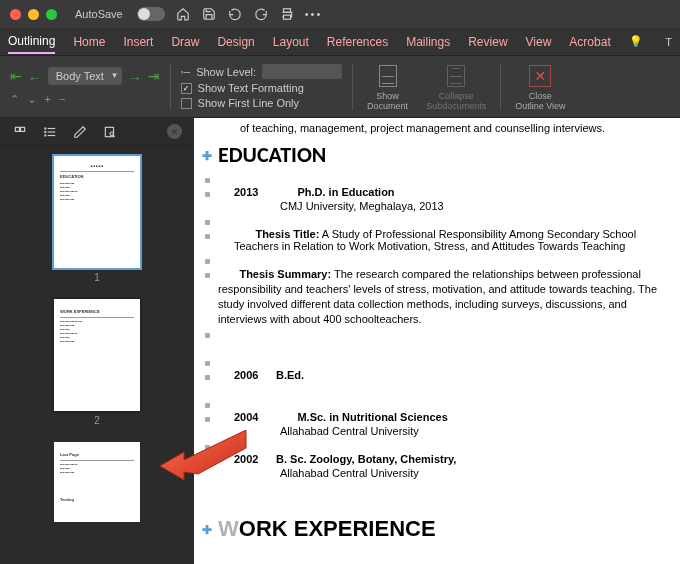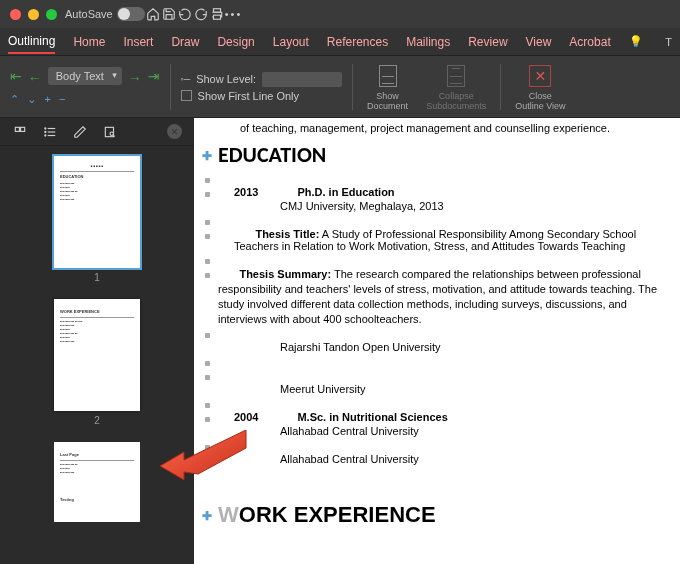--- a/index.html
+++ b/index.html
@@ -1,28 +1,28 @@
 <!DOCTYPE html>
 <html><head>
 <meta charset="utf-8">
 <style>
 *{margin:0;padding:0;box-sizing:border-box;font-family:-apple-system,BlinkMacSystemFont,"Segoe UI",sans-serif}
 body{background:#2b2b2b;width:680px;height:564px;overflow:hidden;color:#ccc;font-size:11px}
-.titlebar{height:28px;background:#3a3a3a;display:flex;align-items:center;padding:0 10px;}
+.titlebar{height:28px;background:#3a3a3a;display:flex;align-items:center;padding:0 10px;gap:10px}
 .traffic{display:flex;gap:7px}
 .tl{width:11px;height:11px;border-radius:50%}
 .tl.r{background:#ff5f57}.tl.y{background:#febc2e}.tl.g{background:#28c840}
 .autosave{color:#ccc;font-size:11px;margin-left:8px}
 .switch{width:28px;height:14px;background:#666;border-radius:7px;position:relative;display:inline-block;vertical-align:middle;margin-left:4px}
 .switch::after{content:"";position:absolute;width:12px;height:12px;background:#ddd;border-radius:50%;top:1px;left:1px}
 .tb-icon{width:16px;height:16px;display:flex;align-items:center;justify-content:center;color:#ccc}
 .tb-dots{color:#ccc;letter-spacing:2px}
 .tabs{height:28px;background:#333;display:flex;align-items:center;padding:0 8px;gap:18px;border-bottom:1px solid #222}
 .tab{color:#fca5a5;font-size:12px;cursor:pointer;padding:4px 0}
-.tab.active{color:#fff;border-bottom:2px solid #ef4444}
+.tab.active{color:#fff;border-bottom:2px solid #f0abfc}
 .bulb{margin-left:auto;color:#ccc}
 .ribbon{height:62px;background:#3a3a3a;display:flex;align-items:center;padding:0 10px;gap:10px;border-bottom:1px solid #222}
 .arrow-grp{display:flex;align-items:center;gap:6px}
 .arr{color:#4a9e4a;font-size:14px;cursor:pointer}
 .bodytext{background:#555;color:#ccc;padding:3px 18px 3px 8px;font-size:11px;border-radius:3px;position:relative}
 .bodytext::after{content:"▾";position:absolute;right:5px;top:3px;font-size:9px}
 .updown{display:flex;gap:8px;margin-top:2px}
 .ud{color:#5a9fd4;font-size:11px;cursor:pointer}
 .plus{color:#5a9fd4}
 .minus{color:#5a9fd4}
@@ -148,20 +148,24 @@
     </div>
   </div>
   <div class="sep"></div>
   <div class="show-opts">
     <div class="show-row">
         <span style="font-size:9px">◦─</span>
         <span>Show Level:</span>
         <span class="show-sel"></span>
       </div>
     <div class="show-row">
+        <span class="checkbox checked"></span>
+        <span>Show Text Formatting</span>
+      </div>
+    <div class="show-row">
         <span class="checkbox"></span>
         <span>Show First Line Only</span>
       </div>
   </div>
   <div class="sep"></div>
   <div class="ribbon-btn">
     <div class="rb-icon">
         <div class="doc-icon"></div>
       </div>
     <span style="white-space:pre;text-align:center">Show
@@ -254,21 +258,21 @@
             <div style="height:20px"></div>
             <div class="tp-sec">Testing</div>
           </div>
       </div>
     </div>
   </div>
 
   <div class="doc-area">
     <div class="doc-line">
         <span class="bullet"></span>
-        <span class="doc-content" style="margin-left:22px">of teaching, management, project management and counselling experience.</span>
+        <span class="doc-content" style="margin-left:22px">of teaching, management, project management and counselling interviews.</span>
       </div>
 
     <div class="h1line">
         <span class="bullet">
           <span class="bullet-plus">✚</span>
         </span>
         <span class="h1">EDUCATION</span>
       </div>
 
     <div class="doc-line">
@@ -313,37 +317,36 @@
       </div>
     <div class="doc-line">
         <span class="bullet">
           <span class="bullet-dot"></span>
         </span>
         <span class="doc-content"></span>
       </div>
 
     <div class="doc-line">
         <span class="bullet"></span>
-        <span class="doc-content uni">Rajarshi Tandon Open University</span>
-      </div>
-    <div class="doc-line">
-        <span class="bullet">
-          <span class="bullet-dot"></span>
-        </span>
-        <span class="doc-content"></span>
-      </div>
-
-    <div class="doc-line">
-        <span class="bullet">
-          <span class="bullet-dot"></span>
-        </span>
-      </div>
-    <div class="doc-line">
-        <span class="bullet"></span>
-        <span class="doc-content uni">Meerut University</span>
+      </div>
+    <div class="doc-line">
+        <span class="bullet">
+          <span class="bullet-dot"></span>
+        </span>
+        <span class="doc-content"></span>
+      </div>
+
+    <div class="doc-line">
+        <span class="bullet">
+          <span class="bullet-dot"></span>
+        </span>
+        <span class="doc-content entry"><span class="yr">2006</span><span class="deg">B.Ed.</span></span>
+      </div>
+    <div class="doc-line">
+        <span class="bullet"></span>
       </div>
     <div class="doc-line">
         <span class="bullet">
           <span class="bullet-dot"></span>
         </span>
         <span class="doc-content"></span>
       </div>
 
     <div class="doc-line">
         <span class="bullet">
@@ -355,20 +358,26 @@
         <span class="bullet"></span>
         <span class="doc-content uni">Allahabad Central University</span>
       </div>
     <div class="doc-line">
         <span class="bullet">
           <span class="bullet-dot"></span>
         </span>
         <span class="doc-content"></span>
       </div>
 
+    <div class="doc-line">
+        <span class="bullet">
+          <span class="bullet-dot"></span>
+        </span>
+        <span class="doc-content entry"><span class="yr">2002</span><span class="deg">B. Sc. Zoology, Botany, Chemistry,</span></span>
+      </div>
     <div class="doc-line">
         <span class="bullet"></span>
         <span class="doc-content uni">Allahabad Central University</span>
       </div>
 
     <div style="height:28px"></div>
 
     <div class="h1line">
         <span class="bullet">
           <span class="bullet-plus">✚</span>

